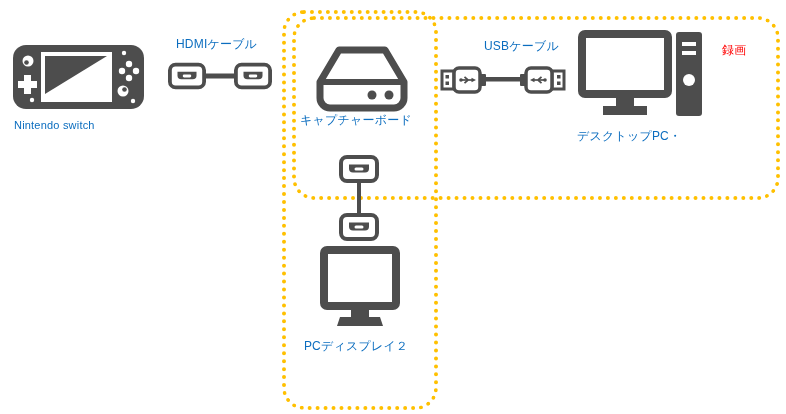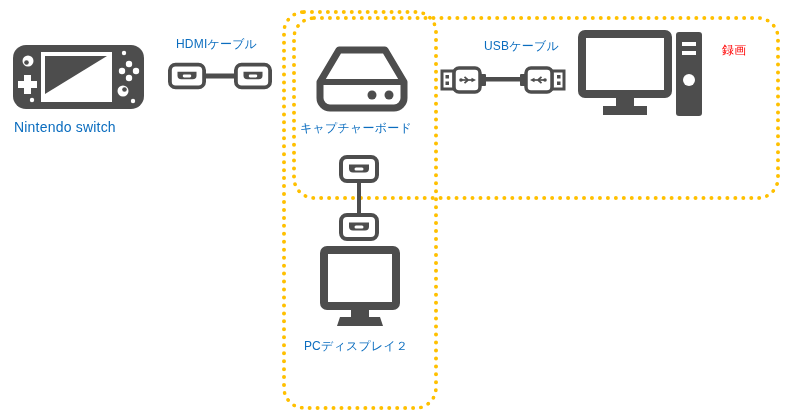--- a/index.html
+++ b/index.html
@@ -20,27 +20,27 @@
     position:absolute;color:var(--label-blue);
     font-size:12px;white-space:nowrap;letter-spacing:0.2px;
   }
   .label.red{color:var(--annotation-red);}
   .region{
     position:absolute;border:4px dotted var(--region-border);
     border-radius:22px;background:transparent;
   }
   .center{text-align:center;}
   .switch-icon{left:12px;top:44px;width:133px;height:66px;}
-  .nintendo-label{left:14px;top:119px;font-size:14px;}
+  .nintendo-label{left:14px;top:119px;font-size:11px;}
   .hdmi-label{left:176px;top:36px;}
   .hdmi-cable-icon{left:168px;top:62px;width:104px;height:28px;}
   .pass-box{left:282px;top:10px;width:148px;height:392px;}
   .rec-box{left:292px;top:16px;width:480px;height:176px;}
   .capture-icon{left:312px;top:38px;width:100px;height:74px;}
-  .capture-label{left:282px;top:120px;width:148px;}
+  .capture-label{left:282px;top:112px;width:148px;}
   .down-conn1{left:339px;top:155px;width:40px;height:28px;}
   .down-line{left:357px;top:181px;width:4px;height:35px;background:var(--icon-gray);}
   .down-conn2{left:339px;top:213px;width:40px;height:28px;}
   .display2-icon{left:320px;top:246px;width:80px;height:82px;}
   .display2-label{left:282px;top:338px;width:148px;}
   .pass-label{left:282px;top:371px;width:148px;}
   .usb-label{left:466px;top:38px;margin-left:18px;}
   .usb-cable-icon{left:440px;top:62px;width:126px;height:36px;}
   .desktop-icon{left:578px;top:30px;width:124px;height:90px;}
   .desktop-label{left:577px;top:123px;line-height:26px;}
@@ -151,17 +151,18 @@
       <rect x="4" y="4" width="86" height="60" rx="3" fill="#fff" stroke="currentColor" stroke-width="8"></rect>
       <rect x="38" y="64" width="18" height="12" fill="currentColor"></rect>
       <rect x="25" y="76" width="44" height="9" fill="currentColor"></rect>
       <rect x="98" y="2" width="26" height="84" rx="3" fill="currentColor"></rect>
       <rect x="104" y="12" width="14" height="4" fill="#fff"></rect>
       <rect x="104" y="21" width="14" height="4" fill="#fff"></rect>
       <circle cx="111" cy="50" r="6" fill="#fff"></circle>
     </svg>
   </div>
   <div class="label desktop-label">
+    <div>デスクトップPC・</div>
   </div>
 
   <div class="label red rec-label">録画</div>
 
 </div>
 
 </body></html>

